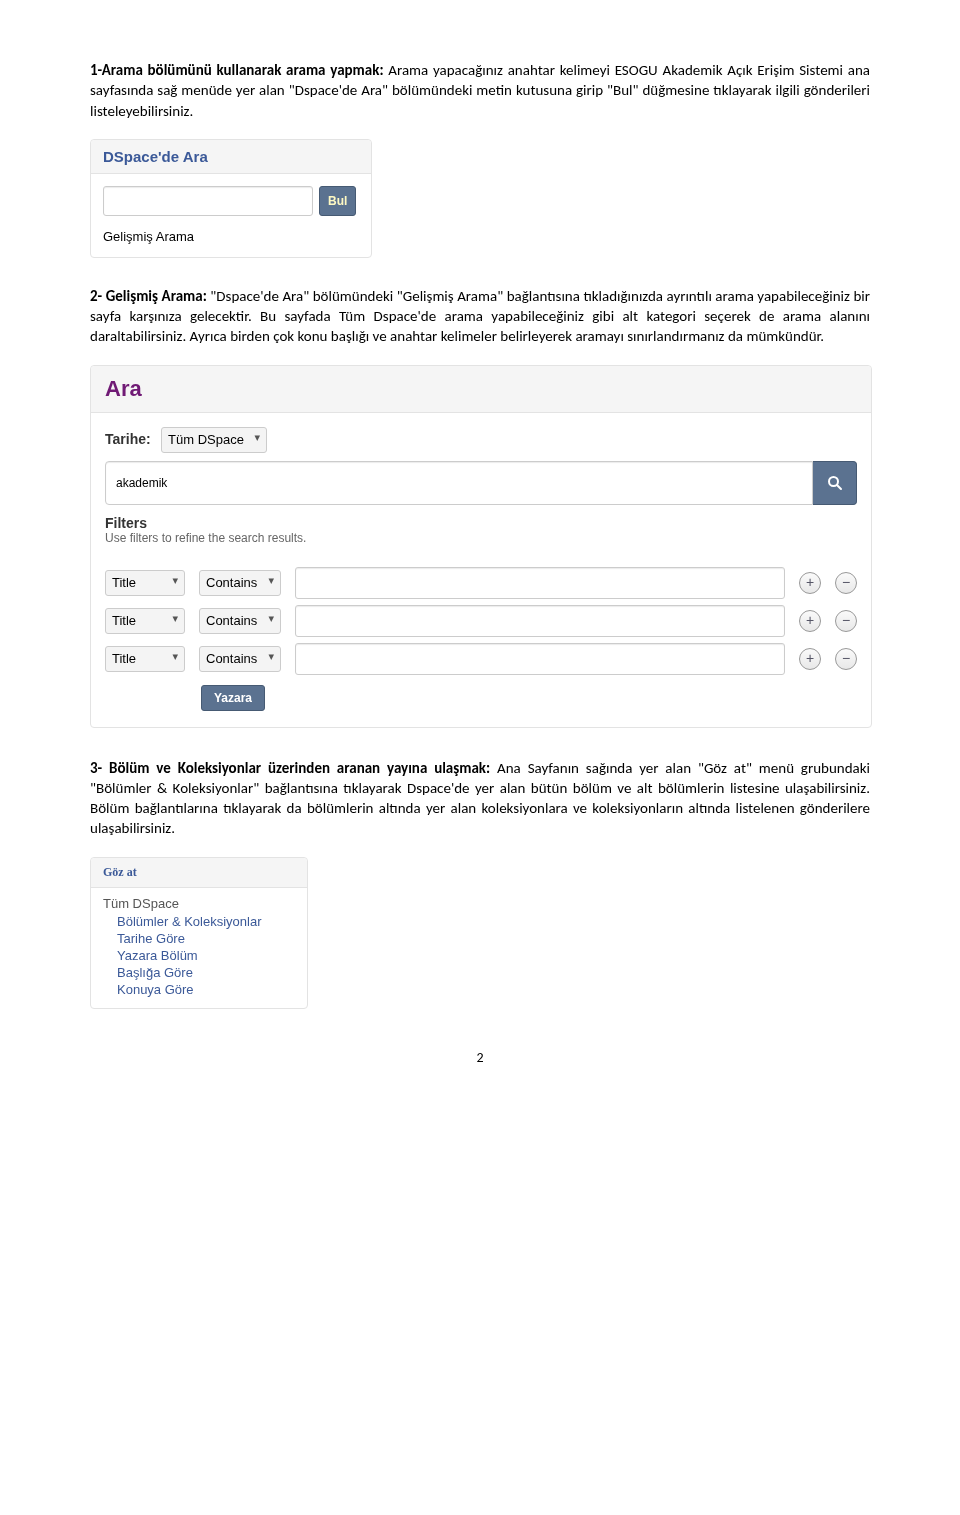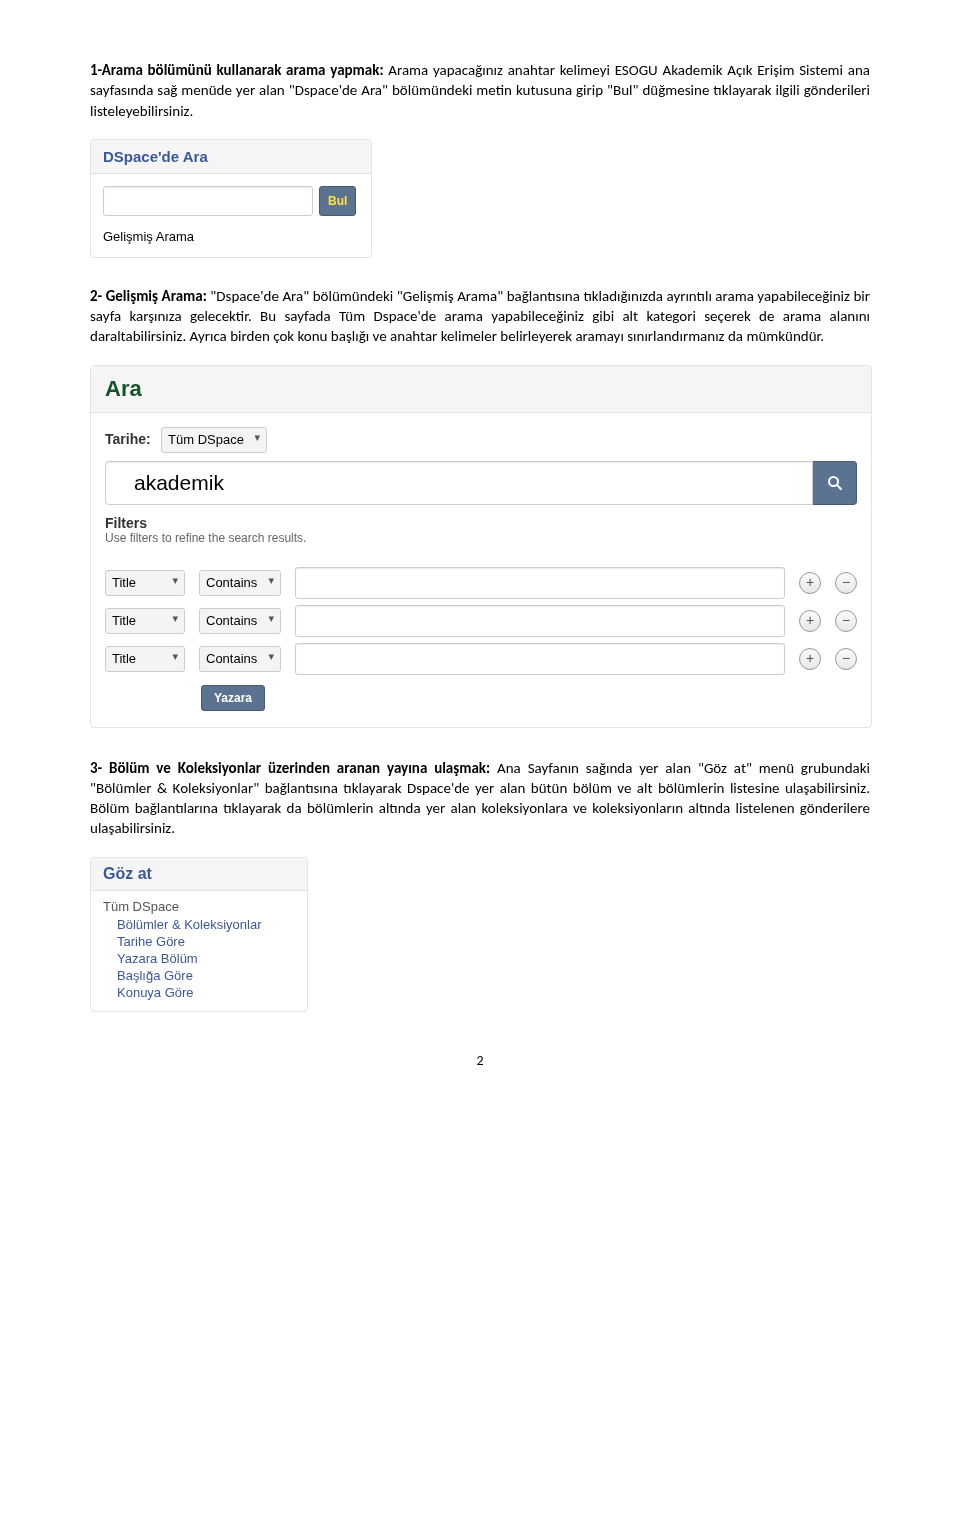--- a/index.html
+++ b/index.html
@@ -47,21 +47,21 @@
     border: 1px solid #ccc;
     height: 24px;
     width: 200px;
     padding: 2px 4px;
     font-size: 13px;
     border-radius: 3px;
     box-shadow: inset 0 1px 1px rgba(0,0,0,0.08);
   }
   .btn-bul {
     background: #5b7290;
-    color: #fde047;
+    color: #fef9c3;
     font-weight: bold;
     font-size: 12px;
     border: 1px solid #465a73;
     border-radius: 3px;
     padding: 4px 8px;
     cursor: pointer;
   }
   .adv-link {
     color: #000000;
     font-size: 13px;
@@ -73,21 +73,21 @@
     border-radius: 4px;
     background: #fff;
     margin-bottom: 30px;
     width: 100%;
   }
   .ara-heading {
     background: #f5f5f5;
     border-bottom: 1px solid #e3e3e3;
     padding: 10px 14px;
     font-weight: bold;
-    color: #14532d;
+    color: #701a75;
     font-family: "Helvetica Neue", Arial, sans-serif;
     font-size: 22px;
     border-radius: 4px 4px 0 0;
   }
   .ara-body {
     padding: 14px 14px 16px 14px;
     font-family: "Helvetica Neue", Arial, sans-serif;
     color: #333;
   }
   .search-label {
@@ -120,22 +120,22 @@
   }
   .query-row {
     display: flex;
     margin-top: 8px;
     margin-bottom: 10px;
   }
   input.query-input {
     flex: 1;
     border: 1px solid #ccc;
     height: 34px;
-    padding: 4px 28px;
-    font-size: 21px;
+    padding: 4px 10px;
+    font-size: 12px;
     border-radius: 4px 0 0 4px;
     box-shadow: inset 0 1px 1px rgba(0,0,0,0.08);
   }
   button.search-btn {
     width: 44px;
     background: #5b7290;
     border: 1px solid #465a73;
     border-left: none;
     border-radius: 0 4px 4px 0;
     color: #fff;
@@ -203,22 +203,22 @@
     border: 1px solid #e3e3e3;
     border-radius: 4px;
     width: 216px;
   }
   .browse-heading {
     background: #f5f5f5;
     border-bottom: 1px solid #e3e3e3;
     padding: 7px 12px;
     font-weight: bold;
     color: #3b5998;
-    font-family: Liberation Sans, sans-serif;
-    font-size: 16px;
+    font-family: Liberation Serif, serif;
+    font-size: 12px;
     border-radius: 4px 4px 0 0;
   }
   .browse-body {
     padding: 8px 12px 10px 12px;
     font-family: "Helvetica Neue", Arial, sans-serif;
     font-size: 13px;
   }
   .browse-body .group-label {
     color: #555;
     font-size: 13px;

